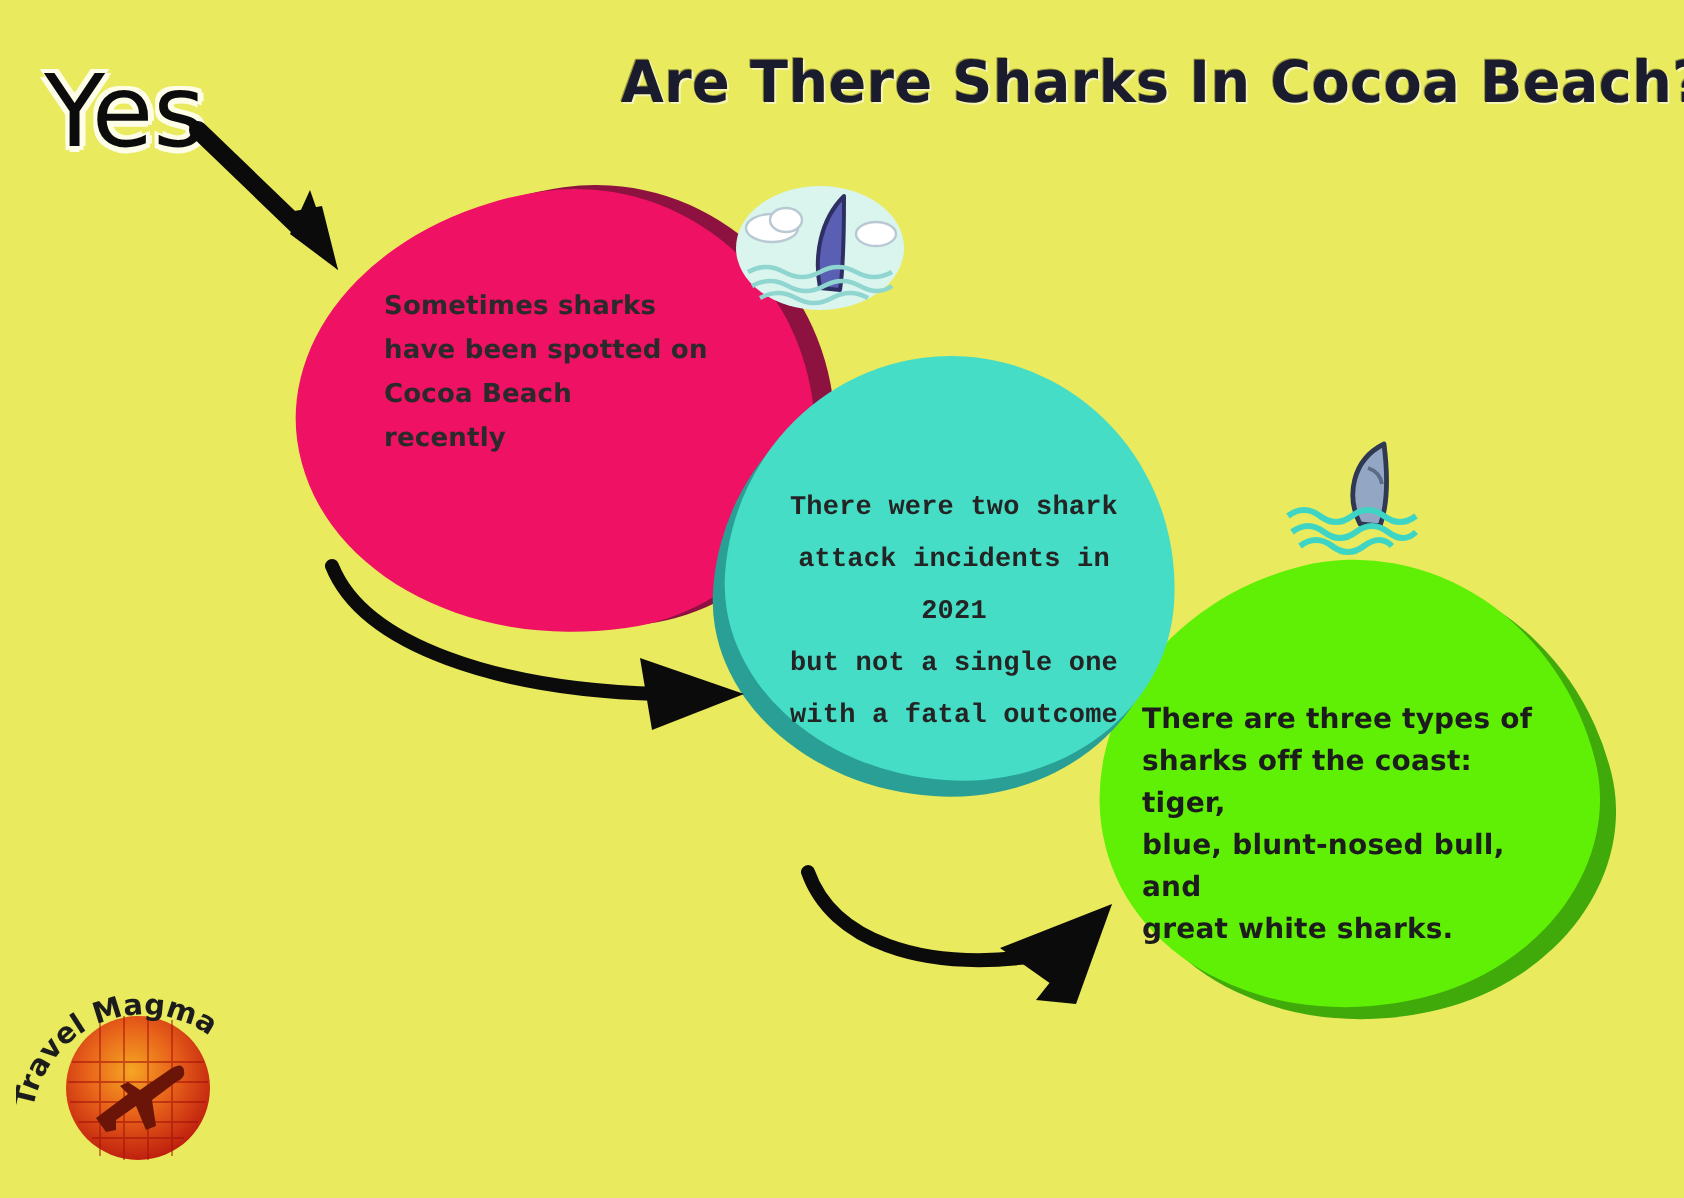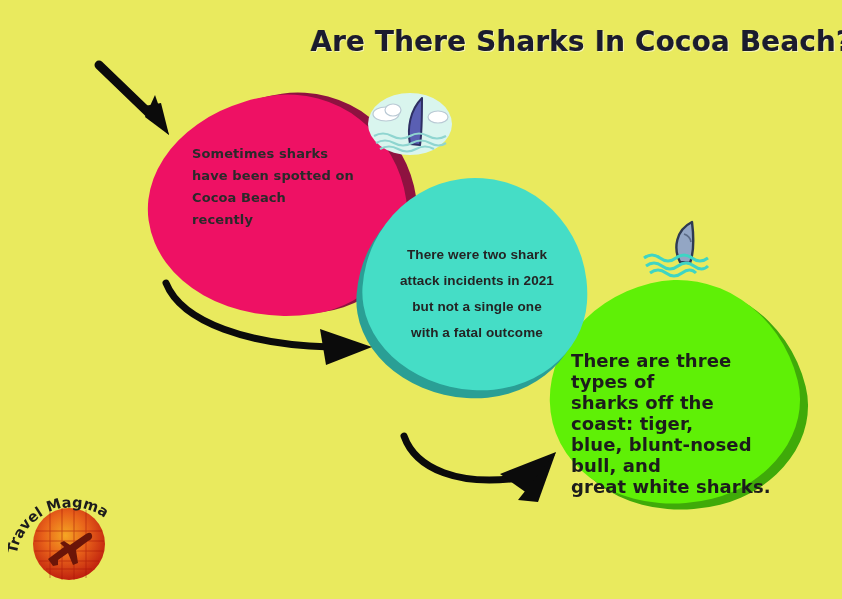--- a/index.html
+++ b/index.html
@@ -97,21 +97,21 @@
     position: absolute; left: 6px; top: 0px;
     width: 225px; height: 212px;
     background: #45ddc6;
     border-radius: 50% 50% 48% 52% / 55% 55% 45% 45%;
     transform: rotate(4deg);
   }
   #cyan-text {
     position: absolute;
     left: 22px; top: 64px;
     width: 196px;
-    font-family: Liberation Sans, sans-serif;
+    font-family: Liberation Mono, monospace;
     font-size: 13.5px;
     font-weight: 700;
     line-height: 26px;
     color: #242424;
     text-align: center;
     white-space: pre-line;
     letter-spacing: 0.1px;
   }
 
   
@@ -128,21 +128,21 @@
     width: 248px; height: 224px;
     background: #5ff006;
     border-radius: 52% 48% 45% 55% / 50% 58% 42% 50%;
     transform: rotate(-14deg);
   }
   #green-text {
     position: absolute;
     left: 26px; top: 75px;
     width: 205px;
     font-family: "DejaVu Sans", sans-serif;
-    font-size: 18px;
+    font-size: 14px;
     font-weight: 700;
     line-height: 21px;
     color: #1c1c1c;
     text-align: left;
     white-space: pre-line;
     letter-spacing: 0.1px;
   }
 
   
   .arrow-svg { position: absolute; overflow: visible; }
@@ -157,20 +157,21 @@
   
   #logo { position: absolute; left: 8px; top: 487px; width: 130px; height: 105px; z-index: 8; }
 </style>
 </head>
 <body>
 
 <div id="poster">
 
   <div id="title">Are There Sharks In Cocoa Beach?</div>
 
+  <div id="yes-label">Yes</div>
 
   <svg id="arrow-yes" class="arrow-svg" width="110" height="100" viewBox="0 0 110 100">
     <path d="M4,10 L58,62" stroke="#0b0b0b" stroke-width="9" stroke-linecap="round" fill="none"></path>
     <path d="M74,80 L44,52 L66,48 Z" fill="#0b0b0b"></path>
     <path d="M74,80 L60,40 L50,62 Z" fill="#0b0b0b"></path>
   </svg>
 
   <div class="blob-wrap" id="blob-pink-wrap">
     <div id="blob-pink-shadow"></div>
     <div id="blob-pink"></div>

